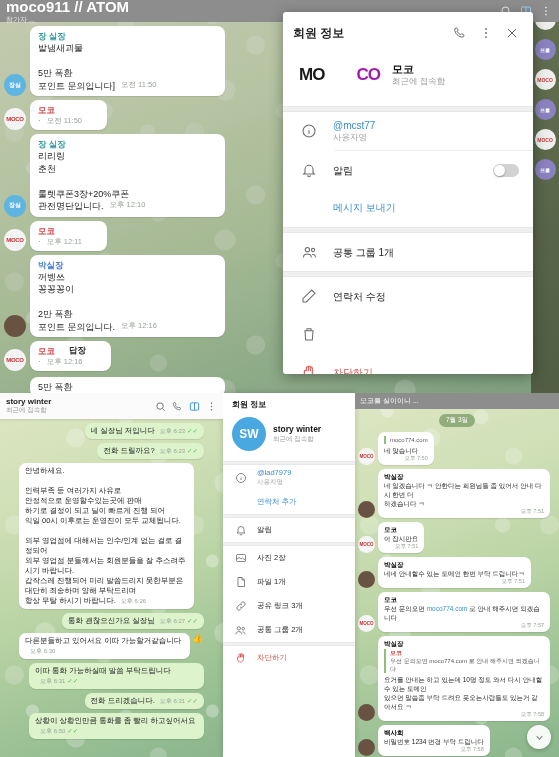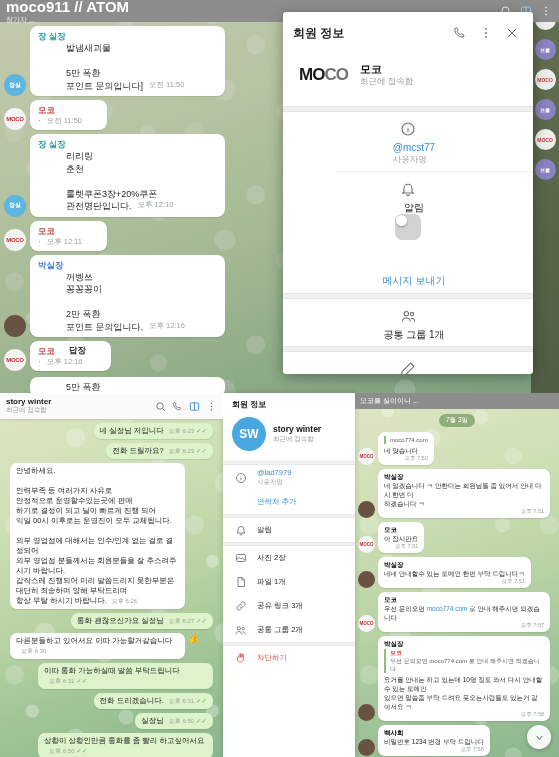--- a/index.html
+++ b/index.html
@@ -46,21 +46,21 @@
   .bubble {
     background: #fff; border-radius: 8px; padding: 4px 25px 4px 8px;
     box-shadow: 0 1px 1px rgba(0,0,0,.10);
     max-width: 260px; position: relative;
   }
   .bubble.big { min-width: 195px; }
   .sender { font-size: 8.5px; font-weight: bold; line-height: 12px; }
   .sender.c-teal { color: #3a9ea0; }
   .sender.c-blue { color: #4a7fd4; }
   .sender.c-red  { color: #cf4848; }
-  .line { font-size: 9px; color: #1d1d1d; line-height: 12.5px; white-space: pre-wrap; margin-left: 28px; }
+  .line { font-size: 9px; color: #1d1d1d; line-height: 12.5px; white-space: pre-wrap; }
   .time { font-size: 7.5px; color: #9aa39a; margin-left: 6px; white-space: nowrap; }
   .last { display: flex; align-items: flex-start; }
   .reply-tag { font-size: 8.5px; color: #2f2f2f; font-weight: bold; margin-left: 14px; }
   .dot-line { font-size: 8px; color: #8d8d8d; }
 
   
   .rail {
     position: absolute; top: 0; right: 0; width: 28px; height: 100%;
     background: linear-gradient(180deg,#5f6b4d,#4e5a40);
     opacity: .95;
@@ -90,27 +90,27 @@
     position: absolute; left: 283px; top: 12px; width: 250px; height: 362px;
     background: #fff; border-radius: 3px; box-shadow: 0 3px 14px rgba(0,0,0,.35);
     z-index: 10; overflow: hidden;
   }
   .dlg-head { display: flex; align-items: center; height: 42px; padding: 0 10px; }
   .dlg-title { font-size: 12px; font-weight: bold; color: #1f1f1f; }
   .dlg-head .spacer { flex: 1; }
   .dlg-ic { width: 22px; height: 22px; display:flex; align-items:center; justify-content:center; color:#666; margin-left: 4px; }
   .dlg-profile { display: flex; align-items: center; gap: 12px; padding: 8px 16px 18px; }
   .logo-moco { font-size: 17px; font-weight: 900; letter-spacing: -1px; color: #1a1a1a; }
-  .logo-moco em { color: #737373; font-style: normal; }
+  .logo-moco em { color: #a21caf; font-style: normal; margin-left: 32px; }
   .prof-name { font-size: 11px; font-weight: bold; color: #141414; line-height: 14px; }
   .prof-status { font-size: 8.5px; color: #9b9b9b; }
   .sep { height: 6px; background: #f0f0f0; border-top: 1px solid #e6e6e6; border-bottom: 1px solid #e6e6e6; }
   .hair { height: 1px; background: #ececec; margin-left: 52px; }
   .row {
-    display: flex; align-items: center; min-height: 38px; padding: 5px 14px; flex-direction: column;
+    display: flex; align-items: center; min-height: 38px; padding: 5px 14px;
   }
   .row .ic { width: 24px; flex: 0 0 24px; display:flex; align-items:center; justify-content:center; color:#6d6d6d; }
   .row .txt { flex: 1; padding-left: 12px; }
   .row .t1 { font-size: 10px; color: #1f1f1f; line-height: 13px; }
   .row .t1.link { color: #3a8fd0; }
   .row .t2 { font-size: 8.5px; color: #a2a2a2; }
   .row .action { font-size: 10px; color: #3a8fd0; }
   .row.danger .ic { color: #d9534f; }
   .row.danger .t1 { color: #d9534f; }
   .toggle {
@@ -125,21 +125,21 @@
     position: absolute; left: 0; top: 0; width: 100%; height: 26px;
     background: #fbfbfb; display: flex; align-items: center; padding: 0 4px; z-index: 5;
     box-shadow: 0 1px 2px rgba(0,0,0,.12);
   }
   .mini-head .nm { font-size: 8px; font-weight: bold; color: #1c1c1c; line-height: 9px; }
   .mini-head .st { font-size: 6.5px; color: #9c9c9c; }
   .mini-head .spacer { flex: 1; }
   .mh-ic { width: 15px; height: 15px; display:flex; align-items:center; justify-content:center; color:#6d6d6d; margin-left: 2px; }
   .mh-ic.hl { color: #3a8fd0; }
 
-  .b-row { display: flex; padding: 0 10px 4px; }
+  .b-row { display: flex; padding: 0 19px 4px; }
   .b-row.out { justify-content: flex-end; }
   .b-row.in  { justify-content: flex-start; }
   .b {
     border-radius: 7px; padding: 3px 6px; max-width: 175px;
     box-shadow: 0 1px 1px rgba(0,0,0,.10);
     font-size: 7.5px; line-height: 10px; color: #1b1b1b;
   }
   .b.in  { background: #fff; }
   .b.out { background: #dcf3cb; }
   .b .tm { font-size: 6px; color: #9aa79a; margin-left: 5px; }
@@ -537,26 +537,20 @@
               <span class="tick">✓✓</span>
             </span></div>
         </div>
         <div class="b-row out">
           <div class="b out"><span style="white-space: pre-wrap;">전화 드리겠습니다.</span><span class="meta">
               <span class="tm">오후 6:31</span>
               <span class="tick">✓✓</span>
             </span></div>
         </div>
         <div class="b-row out">
-          <div class="b out"><span style="white-space: pre-wrap;">실장님</span><span class="meta">
-              <span class="tm">오후 6:50</span>
-              <span class="tick">✓✓</span>
-            </span></div>
-        </div>
-        <div class="b-row out">
           <div class="b out"><span style="white-space: pre-wrap;">상황이 상황인만큼 통화를 좀 빨리 하고싶어서요</span><span class="meta">
               <span class="tm">오후 6:50</span>
               <span class="tick">✓✓</span>
             </span></div>
         </div>
       </div>
   </div>
 
   <div id="panel-bm">
     <div class="bm-title">회원 정보</div>

